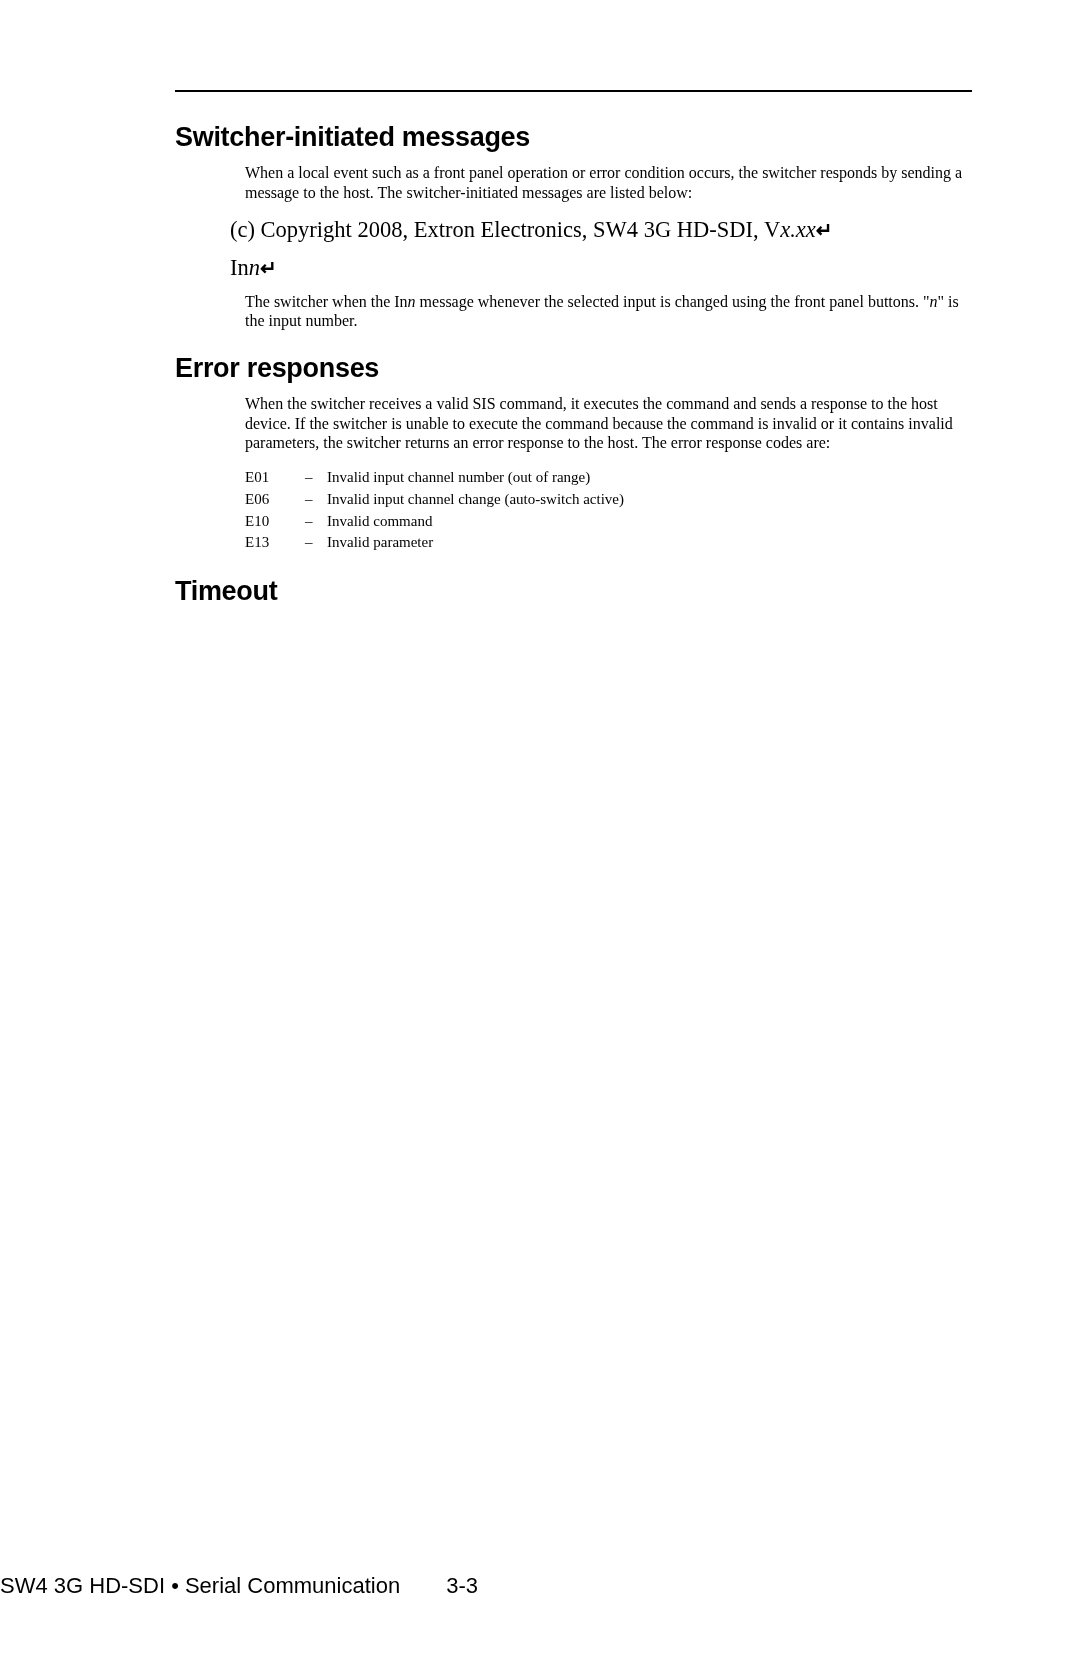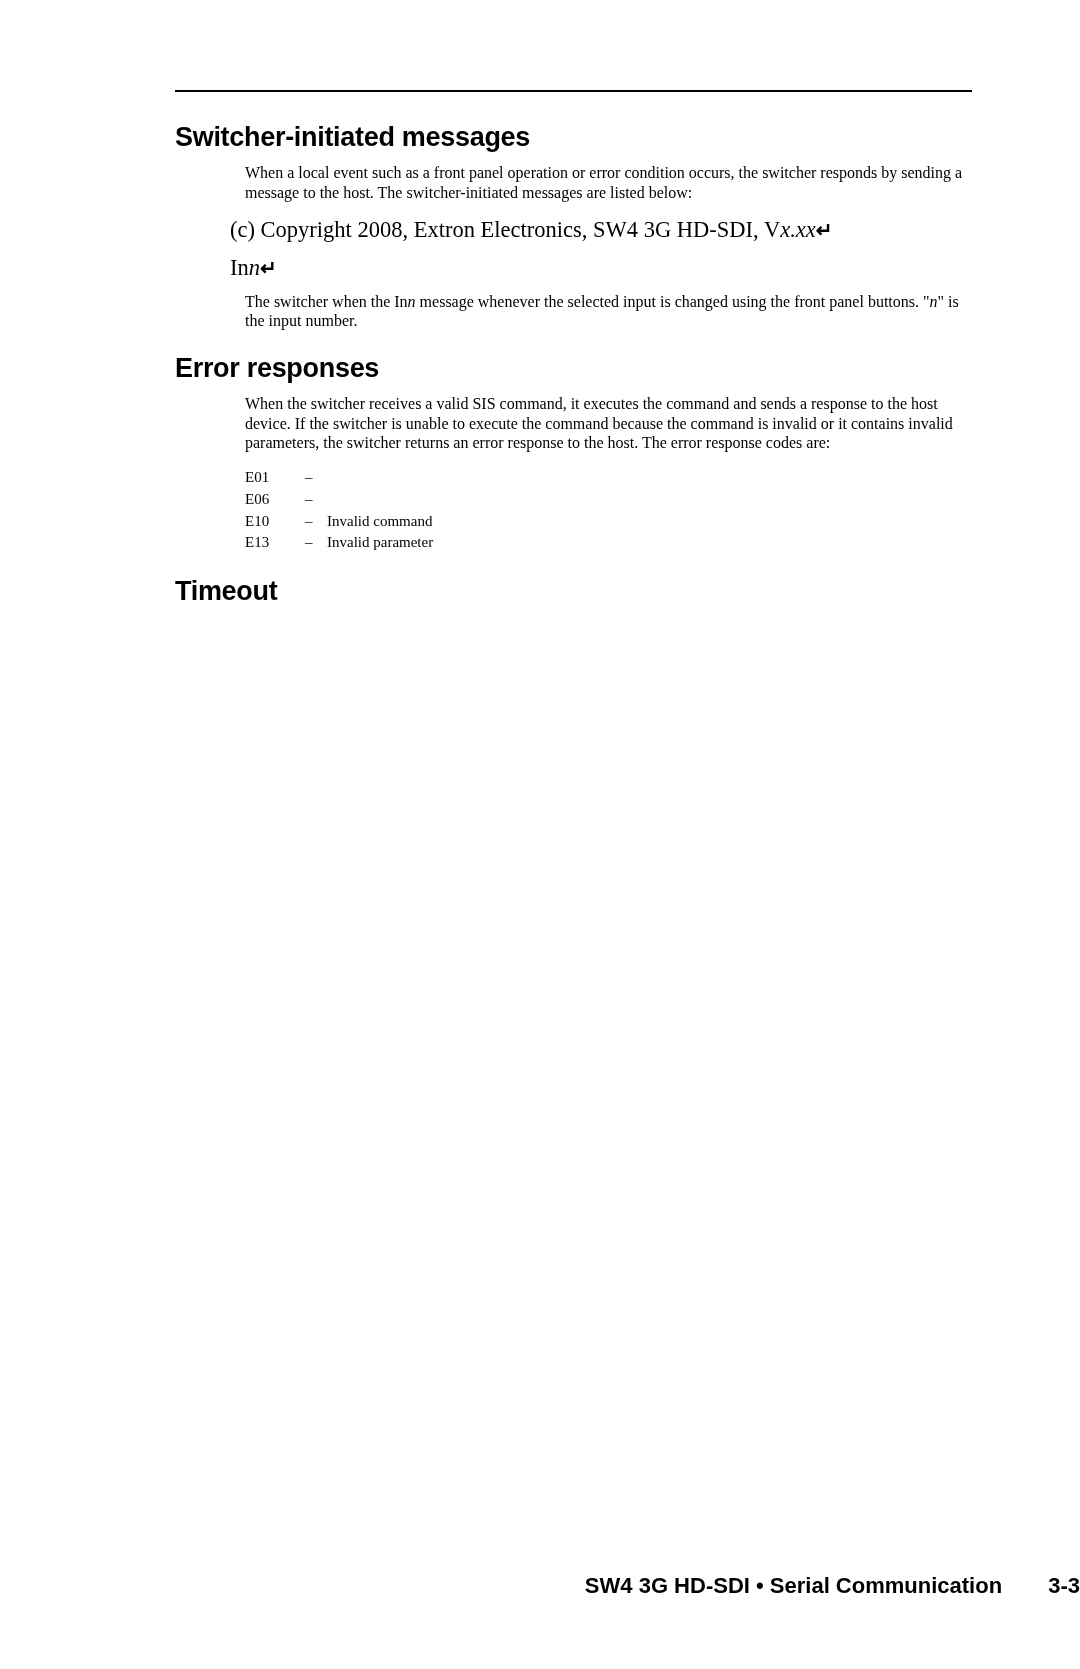--- a/index.html
+++ b/index.html
@@ -65,23 +65,23 @@
       font-size: 20px;
       vertical-align: baseline;
     }
     .section {
       margin-bottom: 22px;
     }
     .footer {
       position: absolute;
       bottom: 70px;
       width: 100%;
-      text-align: right;
+      text-align: left;
       font-family: "Myriad Pro", "Segoe UI", "Helvetica Neue", Arial, sans-serif;
-      font-weight: 700;
+      font-weight: 400;
       font-size: 22px;
     }
     .footer-page {
       display: inline-block;
       margin-left: 40px;
     }
   </style>
 </head>
 <body>
 
@@ -96,24 +96,26 @@
     <p class="body-text"><span>The switcher when the In</span><span class="italic">n</span><span> message whenever the selected input is changed using the front panel buttons.  "</span><span class="italic">n</span><span>" is the input number.</span></p>
   </div>
 
   <div class="section">
     <h2>Error responses</h2>
     <p class="body-text">When the switcher receives a valid SIS command, it executes the command and sends a response to the host device.  If the switcher is unable to execute the command because the command is invalid or it contains invalid parameters, the switcher returns an error response to the host.  The error response codes are:</p>
     <div class="error-list">
       <div class="error-item">
         <span class="error-code">E01</span>
         <span class="error-dash">–</span>
+        <span>Invalid input channel number (out of range)</span>
       </div>
       <div class="error-item">
         <span class="error-code">E06</span>
         <span class="error-dash">–</span>
+        <span>Invalid input channel change (auto-switch active)</span>
       </div>
       <div class="error-item">
         <span class="error-code">E10</span>
         <span class="error-dash">–</span>
         <span>Invalid command</span>
       </div>
       <div class="error-item">
         <span class="error-code">E13</span>
         <span class="error-dash">–</span>
         <span>Invalid parameter</span>

